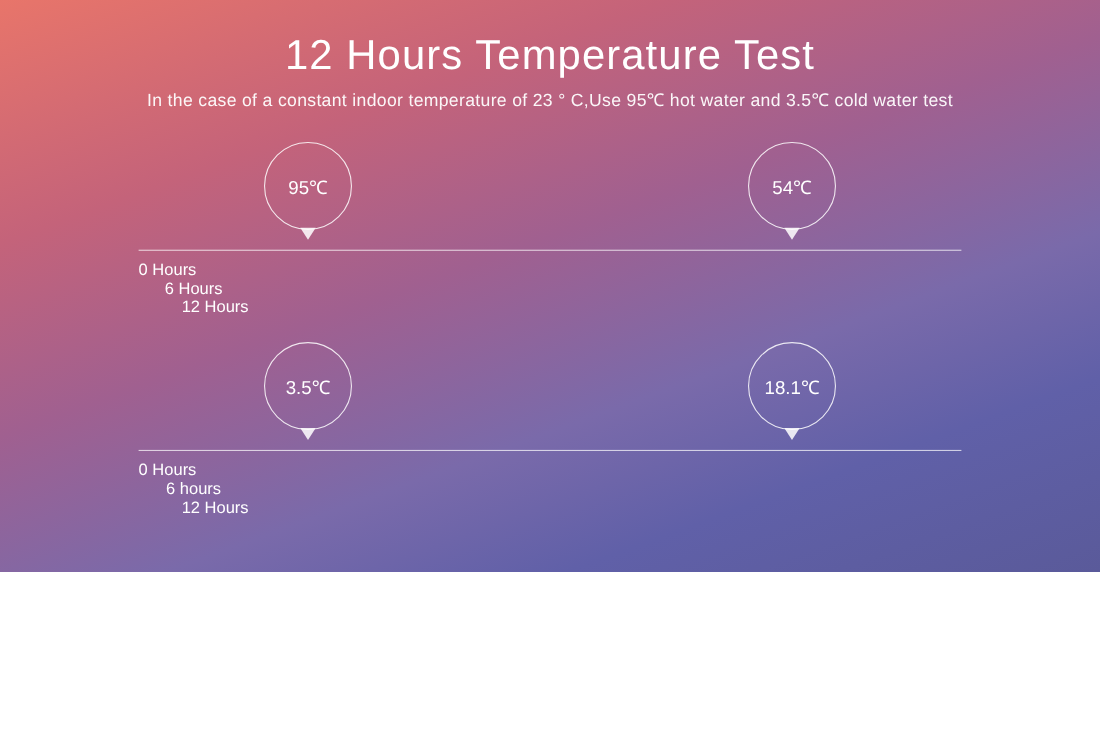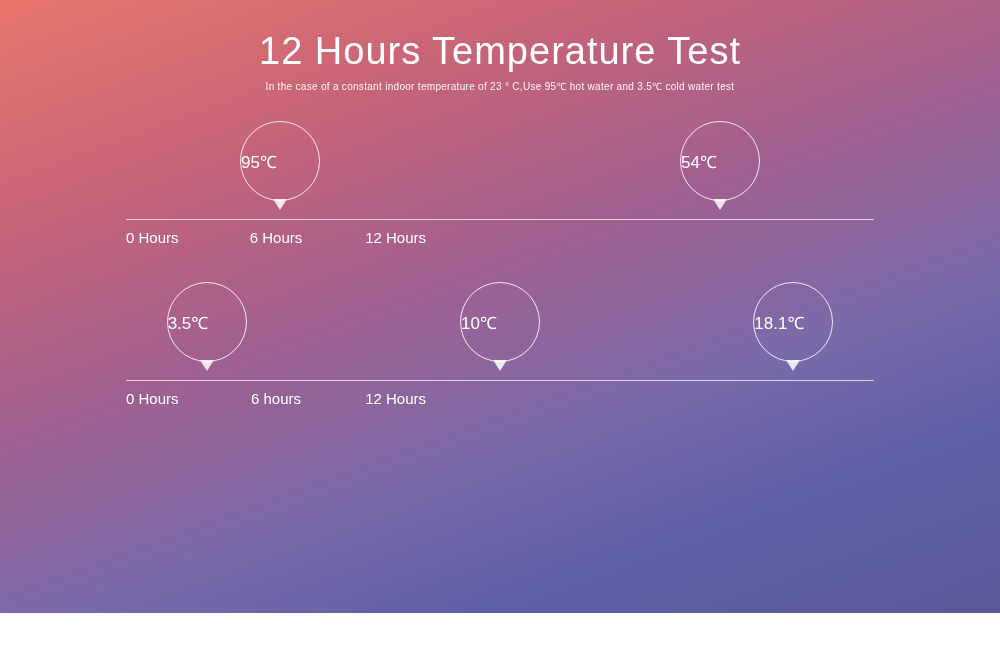--- a/index.html
+++ b/index.html
@@ -6,21 +6,21 @@
 
     body {
       width: 1000px;
       height: 668px;
       overflow: hidden;
       font-family: 'Arial', sans-serif;
     }
 
     .background {
       width: 1000px;
-      height: 613px;
+      height: 520px;
       background: linear-gradient(160deg, #e8756a 0%, #c4637a 25%, #a06090 45%, #7a6aaa 65%, #6060a8 80%, #5a5a9a 100%);
       display: flex;
       flex-direction: column;
       align-items: center;
       padding: 30px 60px;
       color: white;
     }
 
     .title {
       font-size: 38px;
@@ -32,21 +32,21 @@
 
     .subtitle {
       font-size: 26px;
       font-weight: 300;
       text-align: center;
       margin-bottom: 18px;
       letter-spacing: 0.5px;
     }
 
     .description {
-      font-size: 10px;
+      font-size: 16px;
       font-weight: 300;
       margin-bottom: 28px;
       opacity: 0.95;
       letter-spacing: 0.3px;
     }
 
     .test-section {
       width: 100%;
       display: flex;
       flex-direction: column;
@@ -70,20 +70,21 @@
       position: relative;
     }
 
     .bubble {
       width: 80px;
       height: 80px;
       border-radius: 50%;
       border: 1.5px solid rgba(255,255,255,0.85);
       display: flex;
       align-items: center;
+      justify-content: center;
       font-size: 17px;
       font-weight: 300;
       background: transparent;
       position: relative;
       margin-bottom: 0;
     }
 
     .bubble::after {
       content: '';
       position: absolute;
@@ -111,21 +112,23 @@
       left: 0;
       right: 0;
       top: 50%;
       height: 1px;
       background: rgba(255,255,255,0.7);
     }
 
     .timeline-labels {
       display: flex;
       width: 85%;
+      justify-content: space-between;
       margin-top: 10px;
+      flex-direction: column;
     }
 
     .time-label {
       font-size: 15px;
       font-weight: 300;
       text-align: center;
       width: 100px;
     }
 
     .time-label:first-child { text-align: left; }
@@ -170,25 +173,20 @@
 
   <div class="test-section">
     <div class="bubbles-row">
       <div class="bubble-container">
         <div class="bubble">
           <span>3.5℃</span>
         </div>
       </div>
       <div class="bubble-container">
         <div class="bubble">
-          <span>10℃</span>
-        </div>
-      </div>
-      <div class="bubble-container">
-        <div class="bubble">
           <span>18.1℃</span>
         </div>
       </div>
     </div>
     <div class="timeline-row">
       <div class="timeline-line"></div>
     </div>
     <div class="timeline-labels">
       <div class="time-label">0 Hours</div>
       <div class="time-label">6 hours</div>

